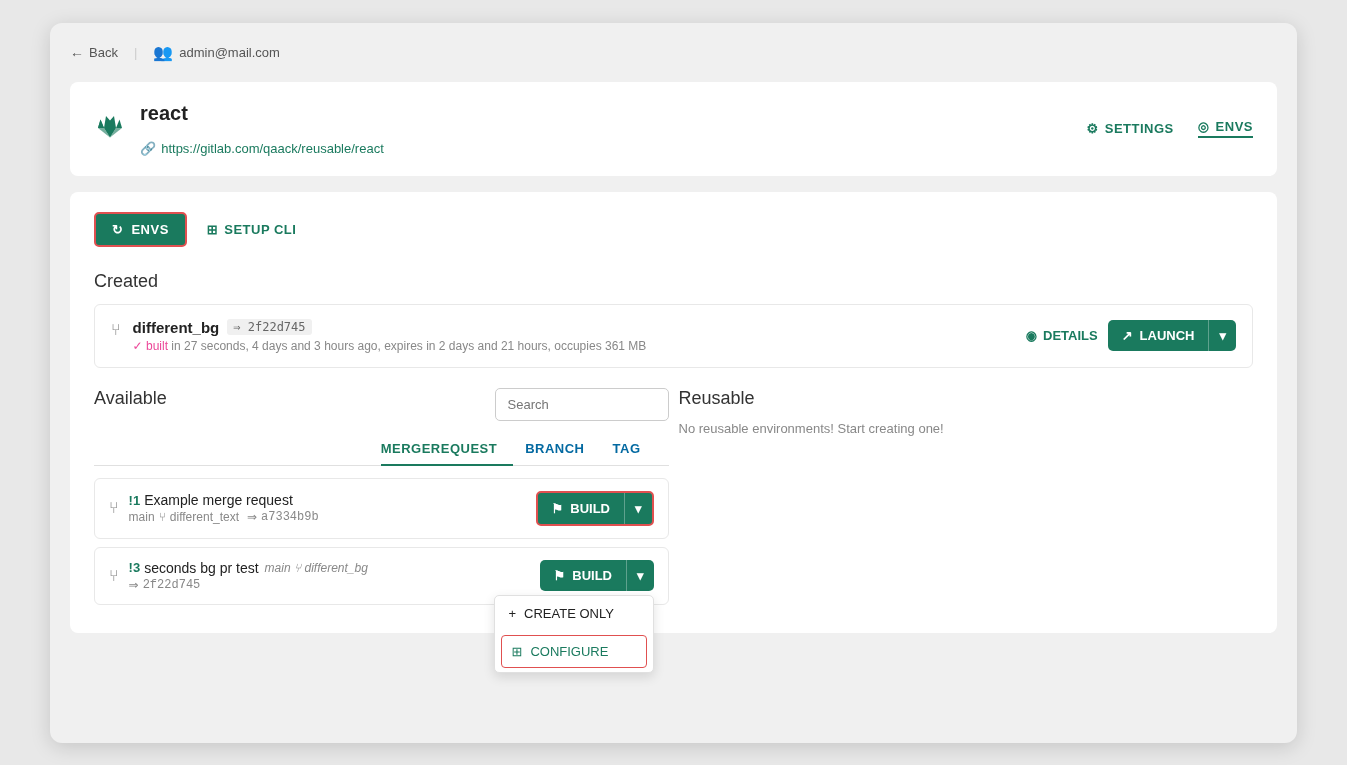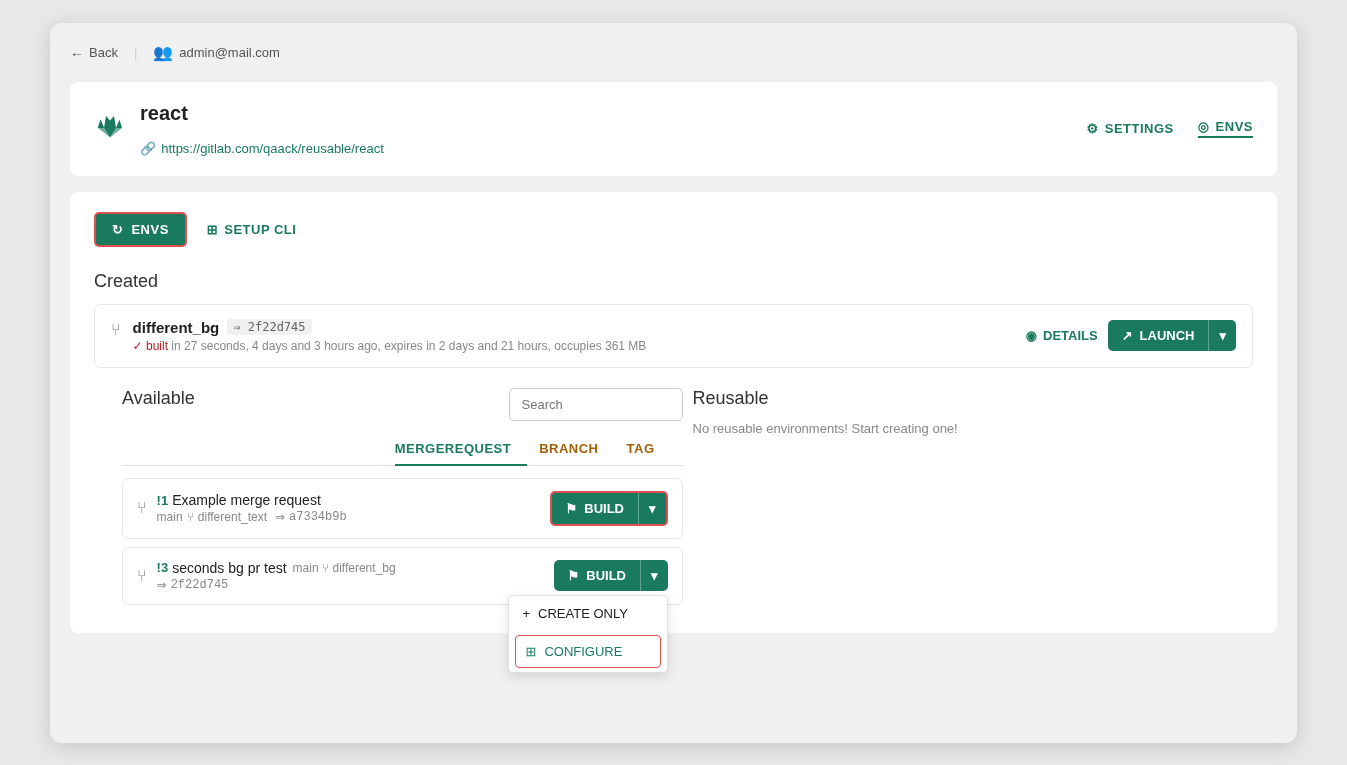--- a/index.html
+++ b/index.html
@@ -164,21 +164,21 @@
       font-size: 12px;
       color: #666;
       margin-left: 8px;
       font-family: monospace;
     }
     .env-meta {
       font-size: 12px;
       color: #888;
       margin-top: 3px;
     }
-    .built-label { color: #b91c1c; font-size: 12px; }
+    .built-label { color: #ec4899; font-size: 12px; }
     .env-actions { display: flex; align-items: center; gap: 10px; }
     .details-btn {
       display: flex;
       align-items: center;
       gap: 6px;
       color: #1a7a5e;
       font-size: 13px;
       font-weight: 600;
       cursor: pointer;
       text-transform: uppercase;
@@ -205,21 +205,20 @@
     .launch-dropdown {
       padding: 8px 10px;
       cursor: pointer;
     }
 
     
     .two-col {
       display: flex;
       gap: 10px;
       margin-top: 20px;
-      margin-left: 28px;
     }
     .left-col { flex: 1; }
     .right-col { flex: 1; }
     .col-title {
       font-size: 18px;
       font-weight: 400;
       color: #333;
       margin-bottom: 12px;
     }
     .search-input {
@@ -236,21 +235,21 @@
       display: flex;
       gap: 0;
       border-bottom: 1px solid #e0e0e0;
       margin-bottom: 12px;
       justify-content: flex-end;
     }
     .tab {
       padding: 8px 16px 8px 0;
       font-size: 13px;
       font-weight: 600;
-      color: #a16207;
+      color: #0369a1;
       cursor: pointer;
       letter-spacing: 0.5px;
       text-transform: uppercase;
       margin-right: 12px;
     }
     .tab.active {
       color: #1a7a5e;
       border-bottom: 2px solid #1a7a5e;
       margin-bottom: -1px;
     }
@@ -493,21 +492,21 @@
           </div>
         </div>
 
         <div class="merge-item">
           <div style="display:flex;align-items:center;">
             <span class="merge-icon">⑂</span>
             <div>
               <div style="display:flex;align-items:center;flex-wrap:wrap;">
                 <span class="merge-number">!3</span>
                 <span class="merge-title">seconds bg pr test</span>
-                <span style="font-size:12px;color:#888;margin-left:6px;">
+                <span style="font-size:12px;color:#888;margin-left:6px;font-style:italic;">
                   <span>main</span>
                   <span> ⑂ </span>
                   <span>different_bg</span>
                 </span>
               </div>
               <div class="merge-meta">
                 <span>⇒</span>
                 <span class="merge-hash">2f22d745</span>
               </div>
             </div>

